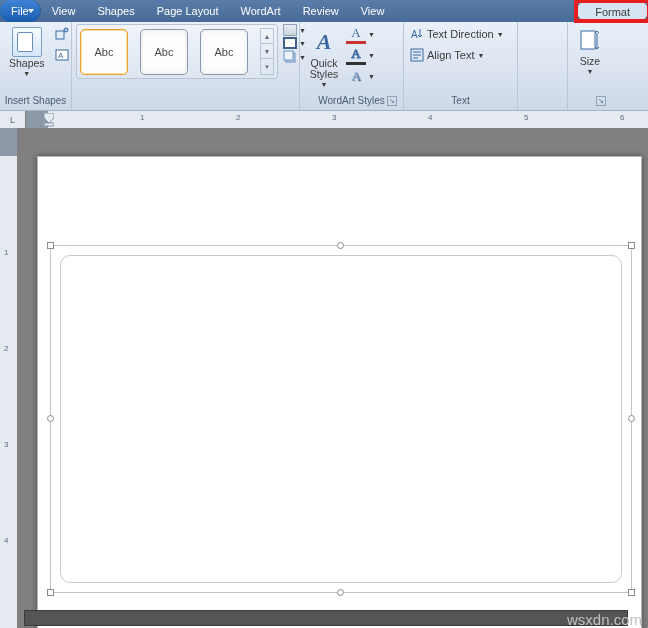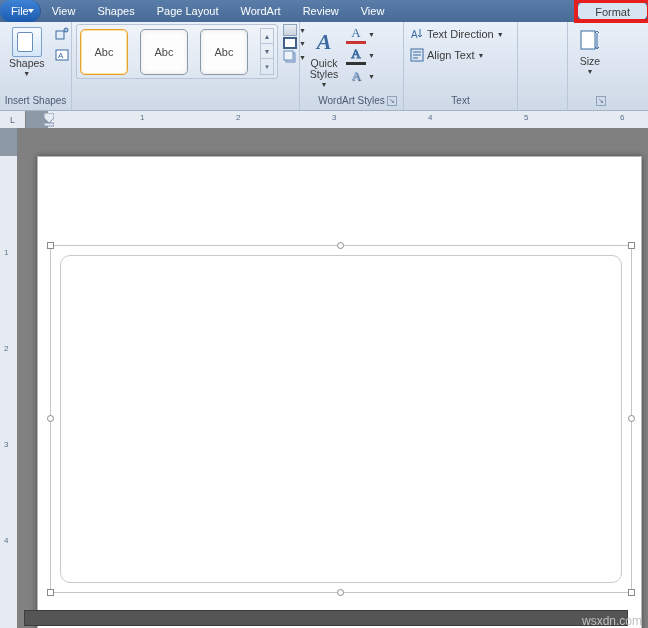--- a/index.html
+++ b/index.html
@@ -221,21 +221,21 @@
     background:#fff;
   }
   .handle.c{border-radius:50%;}
   
   .hscroll{
     position:absolute;left:24px;right:20px;bottom:2px;height:16px;
     background:#555; border:1px solid #3d3d3d;
   }
   .watermark{
     position:absolute;right:6px;bottom:0;
-    font-size:12px;color:#c0c0c0;
+    font-size:15px;color:#c0c0c0;
   }
 </style>
 </head>
 <body>
 
 <div class="tabstrip">
   <div class="tab tab-file">
       <span>File</span>
     </div>
   <div class="tab">

